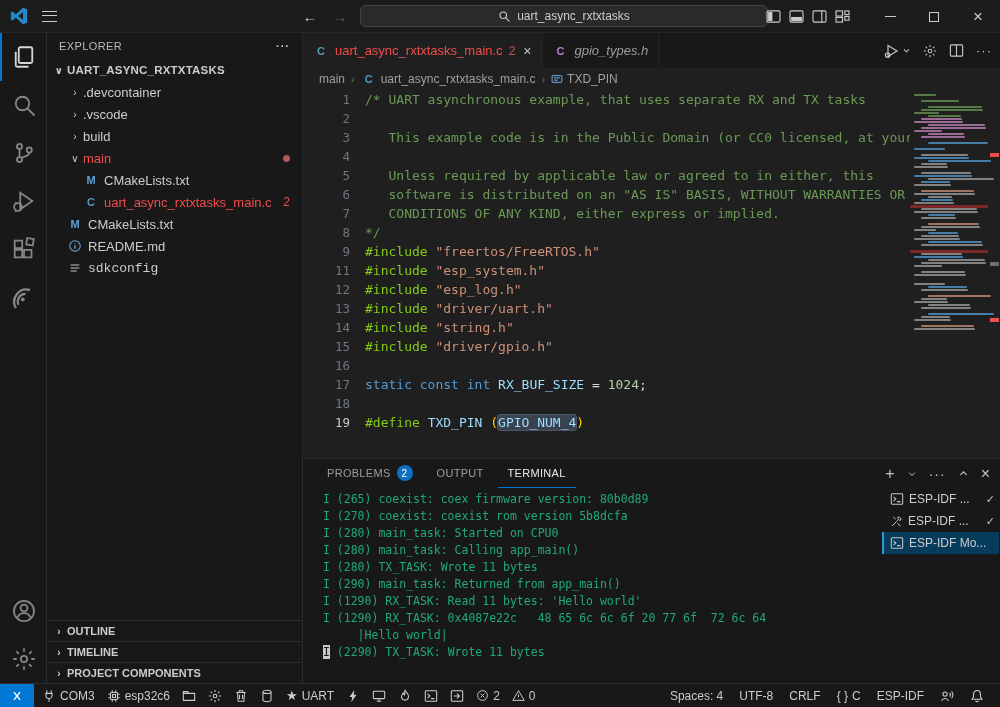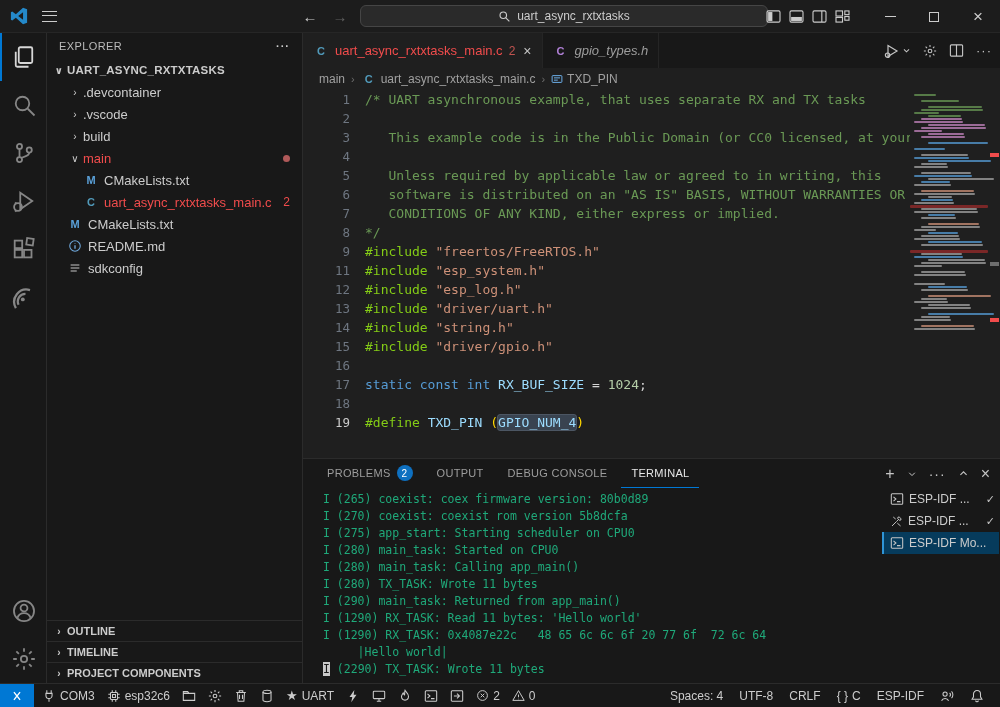--- a/index.html
+++ b/index.html
@@ -264,21 +264,21 @@
         </div>
         <div class="tree-row" style="padding-left: 20px;">
           <span class="ficon" style="color:#6fa8dc">
             <svg width="14" height="14" viewBox="0 0 16 16" fill="none" stroke="currentColor" stroke-width="1.2">
               <circle cx="8" cy="8" r="6"></circle>
               <path d="M8 7.2V11M8 5v.6" stroke-width="1.5"></path>
             </svg>
           </span>
           <span class="">README.md</span>
         </div>
-        <div class="tree-row" style="padding-left: 20px;">
+        <div class="tree-row" style="padding-left: 20px; font-family: Liberation Mono, monospace;">
           <span class="ficon" style="color:#c5c5c5">
             <svg width="14" height="14" viewBox="0 0 16 16" fill="none" stroke="currentColor" stroke-width="1.2">
               <path d="M3 4.5h10M3 8h10M3 11.5h7"></path>
             </svg>
           </span>
           <span class="">sdkconfig</span>
         </div>
       </div>
     <div class="sb-sections" id="sbsections">
         <div class="sb-section">
@@ -353,21 +353,21 @@
           </span>
           <span>TXD_PIN</span>
         </span>
       </div>
 
     <div class="codearea" id="codearea">
       <div class="code-line"><span class="ln">1</span><span class="ltext"><span class="tk-c">/* UART asynchronous example, that uses separate RX and TX tasks</span></span></div>
         <div class="code-line"><span class="ln">2</span><span class="ltext"></span></div>
         <div class="code-line"><span class="ln">3</span><span class="ltext"><span class="tk-c">   This example code is in the Public Domain (or CC0 licensed, at your</span></span></div>
         <div class="code-line"><span class="ln">4</span><span class="ltext"></span></div>
-        <div class="code-line"><span class="ln">5</span><span class="ltext"><span class="tk-c">   Unless required by applicable law or agreed to in writing, this</span></span></div>
+        <div class="code-line"><span class="ln">5</span><span class="ltext"><span class="tk-c">   Unless required by applicable law or agreed to in either, this</span></span></div>
         <div class="code-line"><span class="ln">6</span><span class="ltext"><span class="tk-c">   software is distributed on an "AS IS" BASIS, WITHOUT WARRANTIES OR</span></span></div>
         <div class="code-line"><span class="ln">7</span><span class="ltext"><span class="tk-c">   CONDITIONS OF ANY KIND, either express or implied.</span></span></div>
         <div class="code-line"><span class="ln">8</span><span class="ltext"><span class="tk-c">*/</span></span></div>
         <div class="code-line"><span class="ln">9</span><span class="ltext"><span class="tk-d">#include</span><span class="tk-p"> </span><span class="tk-s">"freertos/FreeRTOS.h"</span></span></div>
         <div class="code-line"><span class="ln">11</span><span class="ltext"><span class="tk-d">#include</span><span class="tk-p"> </span><span class="tk-s">"esp_system.h"</span></span></div>
         <div class="code-line"><span class="ln">12</span><span class="ltext"><span class="tk-d">#include</span><span class="tk-p"> </span><span class="tk-s">"esp_log.h"</span></span></div>
         <div class="code-line"><span class="ln">13</span><span class="ltext"><span class="tk-d">#include</span><span class="tk-p"> </span><span class="tk-s">"driver/uart.h"</span></span></div>
         <div class="code-line"><span class="ln">14</span><span class="ltext"><span class="tk-d">#include</span><span class="tk-p"> </span><span class="tk-s">"string.h"</span></span></div>
         <div class="code-line"><span class="ln">15</span><span class="ltext"><span class="tk-d">#include</span><span class="tk-p"> </span><span class="tk-s">"driver/gpio.h"</span></span></div>
         <div class="code-line"><span class="ln">16</span><span class="ltext"></span></div>
@@ -449,23 +449,20 @@
 
     <div class="panel">
       <div class="panel-tabs" id="paneltabs">
           <div class="ptab">
             <span>PROBLEMS</span>
             <span class="ptab-badge">2</span>
           </div>
           <div class="ptab">
             <span>OUTPUT</span>
           </div>
-          <div class="ptab">
-            <span>DEBUG CONSOLE</span>
-          </div>
           <div class="ptab active">
             <span>TERMINAL</span>
           </div>
         </div>
       <div class="panel-actions">
         <span style="font-size:16px;">+</span>
         <span>
             <svg width="10" height="10" viewBox="0 0 16 16" fill="none" stroke="#c5c5c5" stroke-width="1.6">
               <path d="M3.5 6l4.5 4.5L12.5 6"></path>
             </svg>
@@ -474,21 +471,20 @@
         <span>
             <svg width="11" height="11" viewBox="0 0 16 16" fill="none" stroke="#c5c5c5" stroke-width="1.6">
               <path d="M3.5 10L8 5.5l4.5 4.5"></path>
             </svg>
           </span>
         <span style="font-size:16px;">×</span>
       </div>
       <div class="term" id="terminal">
           <div class="term-line">I (265) coexist: coex firmware version: 80b0d89</div>
           <div class="term-line">I (270) coexist: coexist rom version 5b8dcfa</div>
-          <div class="term-line">I (275) app_start: Starting scheduler on CPU0</div>
           <div class="term-line">I (280) main_task: Started on CPU0</div>
           <div class="term-line">I (280) main_task: Calling app_main()</div>
           <div class="term-line">I (280) TX_TASK: Wrote 11 bytes</div>
           <div class="term-line">I (290) main_task: Returned from app_main()</div>
           <div class="term-line">I (1290) RX_TASK: Read 11 bytes: 'Hello world'</div>
           <div class="term-line">I (1290) RX_TASK: 0x4087e22c   48 65 6c 6c 6f 20 77 6f  72 6c 64</div>
           <div class="term-line">     |Hello world|</div>
           <div class="term-line"><span class="term-cursor">I</span> (2290) TX_TASK: Wrote 11 bytes</div>
         </div>
       <div class="termlist" id="termlist">

